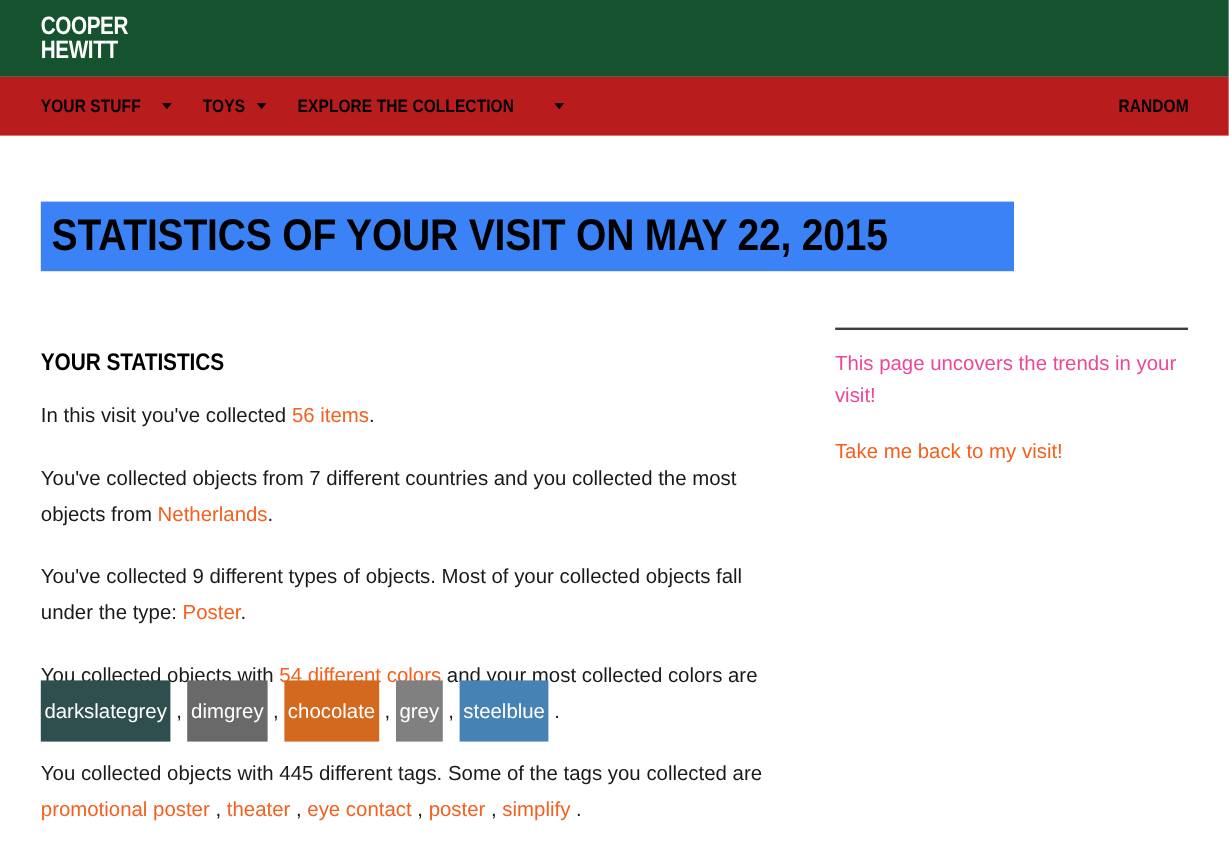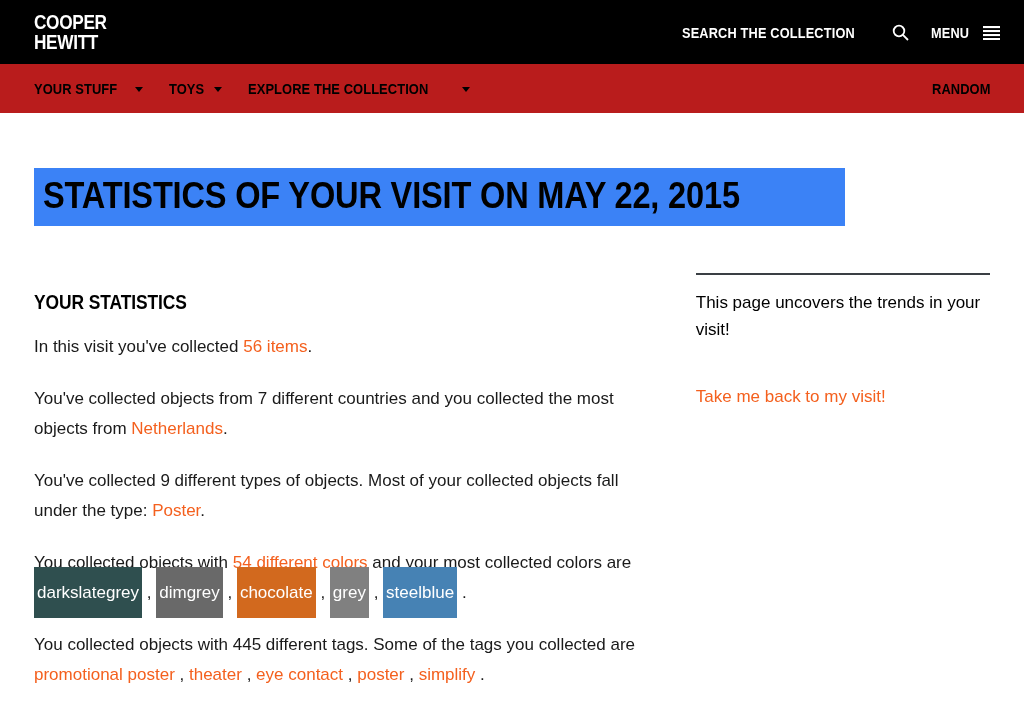--- a/index.html
+++ b/index.html
@@ -9,21 +9,21 @@
   body {
     width: 1024px;
     height: 713px;
     background: #ffffff;
     font-family: "Liberation Sans", sans-serif;
     overflow: hidden;
   }
 
   
   .topbar {
-    background: #000000;
+    background: #14532d;
     height: 64px;
     display: flex;
     align-items: center;
     justify-content: space-between;
     padding: 0 24px 0 34px;
     box-sizing: border-box;
   }
   .logo {
     color: #ffffff;
     font-weight: bold;
@@ -171,60 +171,38 @@
 
   
   .side-rule {
     border: 0;
     border-top: 2px solid #3a3f44;
     margin: 0 0 14px 0;
   }
   p.side-text {
     font-size: 17px;
     line-height: 27px;
-    color: #000000;
-    margin: 0 0 40px 0;
+    color: #ec4899;
+    margin: 0 0 20px 0;
   }
   a.side-link {
     font-size: 17px;
     line-height: 27px;
     color: #F4601E;
     text-decoration: none;
     cursor: pointer;
   }
 </style>
 </head>
 <body>
 
 <div class="topbar">
   <div class="logo">
     <span class="logo-line">COOPER</span>
     <span class="logo-line">HEWITT</span>
-  </div>
-  <div class="topbar-right">
-    <div class="top-action">
-      <span class="lbl">SEARCH THE COLLECTION</span>
-      <span>
-        <svg class="icon-svg" width="17" height="17" viewBox="0 0 17 17">
-          <circle cx="7" cy="7" r="5.3" fill="none" stroke="#fff" stroke-width="1.8"></circle>
-          <line x1="10.9" y1="10.9" x2="16" y2="16" stroke="#fff" stroke-width="1.8"></line>
-        </svg>
-      </span>
-    </div>
-    <div class="top-action">
-      <span class="lbl">MENU</span>
-      <span>
-        <svg class="icon-svg" width="17" height="15" viewBox="0 0 17 15">
-          <rect x="0" y="1" width="17" height="2.1" fill="#fff"></rect>
-          <rect x="0" y="5" width="17" height="2.1" fill="#fff"></rect>
-          <rect x="0" y="9" width="17" height="2.1" fill="#fff"></rect>
-          <rect x="0" y="13" width="17" height="2.1" fill="#fff"></rect>
-        </svg>
-      </span>
-    </div>
   </div>
 </div>
 
 <div class="navbar">
   <div class="nav-left">
     <div class="nav-item">
       <span class="lbl">YOUR STUFF</span>
       <span class="caret"></span>
     </div>
     <div class="nav-item">

